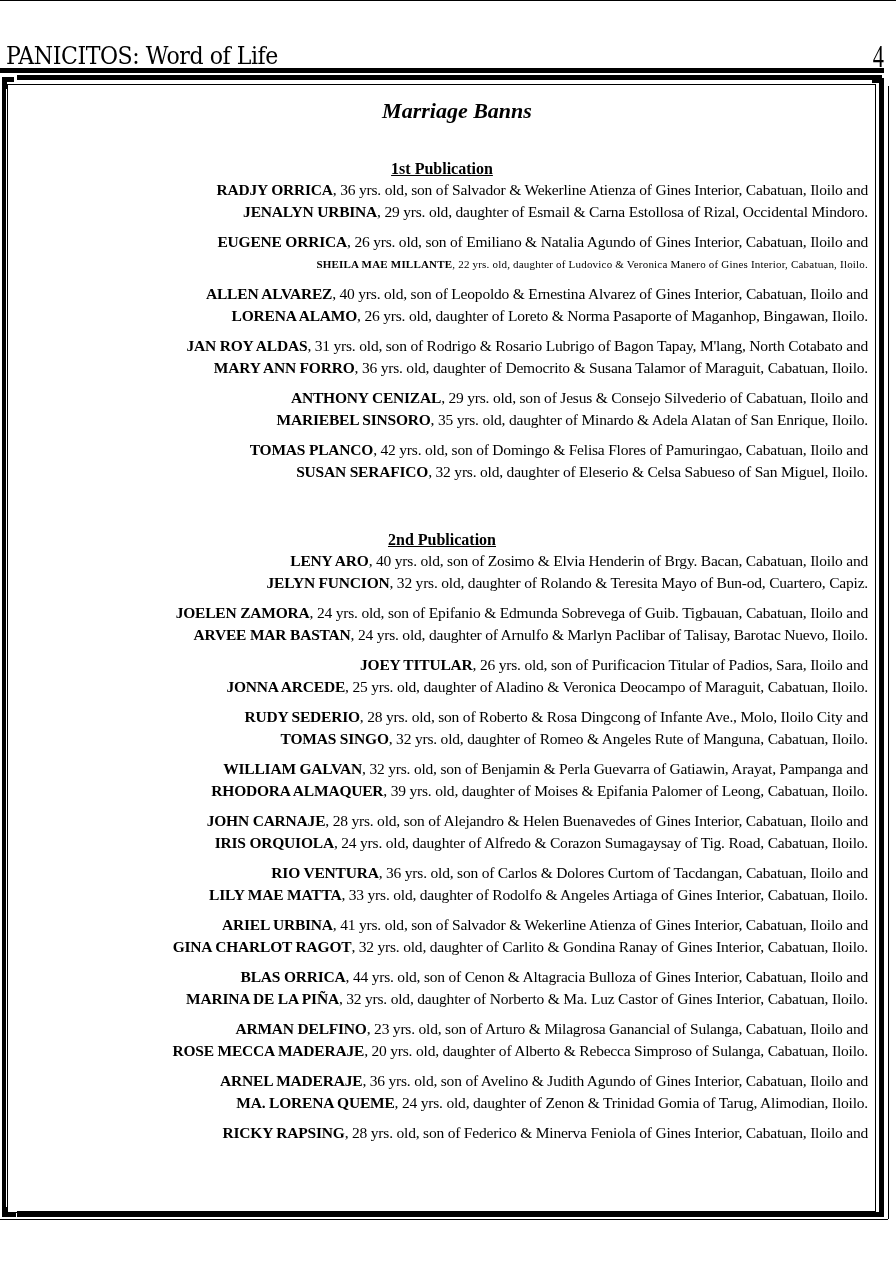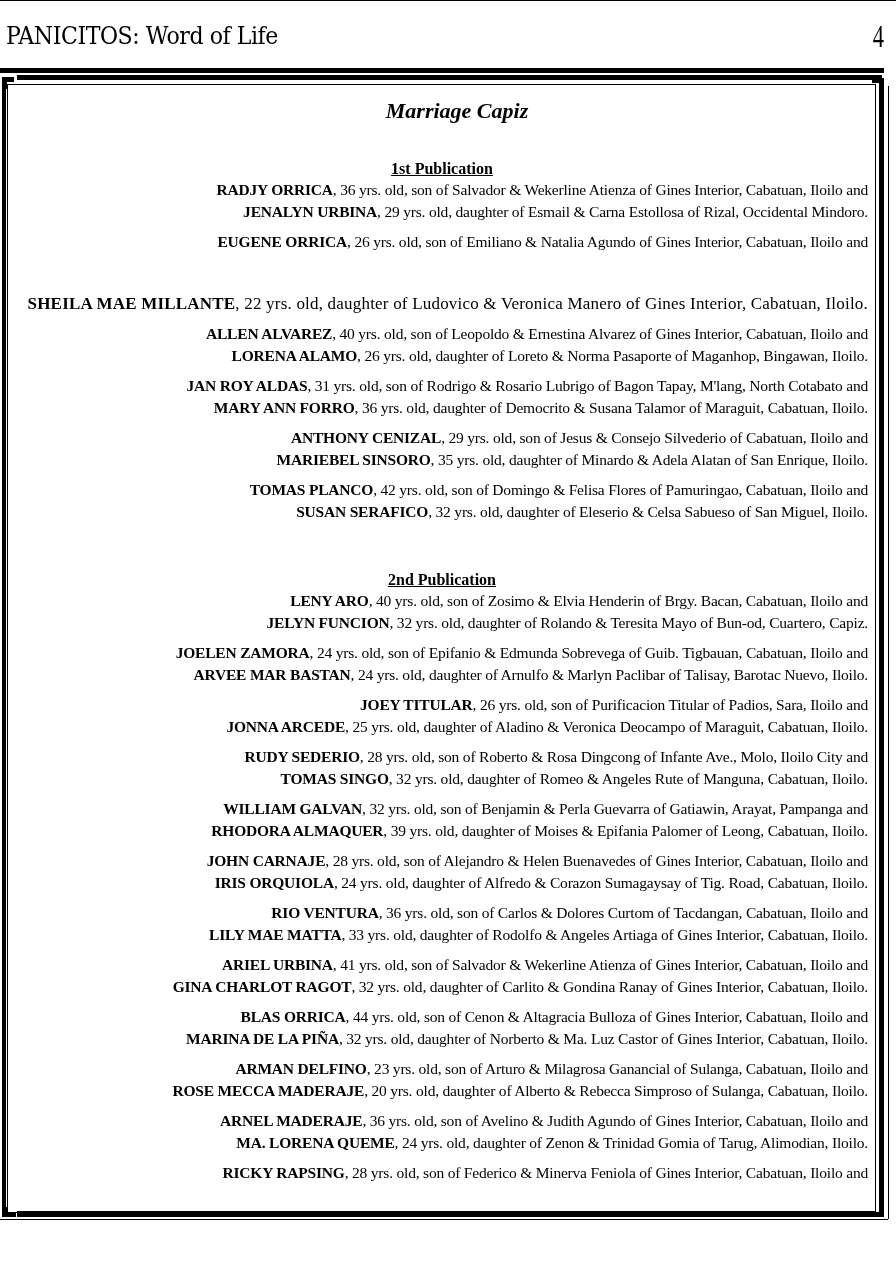--- a/index.html
+++ b/index.html
@@ -16,21 +16,21 @@
     color: #000;
   }
   .top-rule {
     position: absolute;
     left: 0; right: 0; top: 0;
     height: 1px;
     background: #000;
   }
   .header {
     position: absolute;
-    left: 6px; right: 12px; top: 20px;
+    left: 6px; right: 12px; top: 40px;
     height: 34px;
   }
   .header-title {
     position: absolute;
     left: 0; top: 2px;
     font-family: "DejaVu Serif", "Liberation Serif", serif;
     font-size: 24px;
     letter-spacing: -0.5px;
     transform: scaleX(0.92);
     transform-origin: left center;
@@ -150,21 +150,21 @@
   }
   .entry {
     font-size: 15.5px;
     line-height: 22px;
     margin: 0 0 8px 0;
     white-space: nowrap;
     letter-spacing: -0.2px;
   }
   .entry .line { display: block; text-align: right; }
   .entry .name { font-weight: bold; }
-  .entry .line.small { font-size: 17px; letter-spacing: 0.2px; margin-top: 40px; }
+  .entry .line.small { font-size: 11px; letter-spacing: 0.2px; }
   .section-gap { height: 38px; }
   .entry.gap-extra { margin-top: 0; }
 </style>
 </head>
 <body>
 
 <div class="top-rule"></div>
 
 <div class="header">
   <span class="header-title">PANICITOS: Word of Life</span>
@@ -178,21 +178,21 @@
 <div class="frame-right-thick"></div>
 <div class="frame-right-thin"></div>
 <div class="frame-bottom-thin"></div>
 <div class="frame-bottom-thick"></div>
 <div class="corner-tl"></div>
 <div class="corner-tr"></div>
 <div class="corner-bl"></div>
 <div class="corner-br"></div>
 
 <div class="content">
-  <h1 class="doc-title">Marriage Capiz</h1>
+  <h1 class="doc-title">Marriage Banns</h1>
   <div id="sections">
       <section>
         <h2 class="section-heading">1st Publication</h2>
         <div class="entry">
           <span class="line"><span class="name">RADJY ORRICA</span><span class="details">, 36 yrs. old, son of Salvador &amp; Wekerline Atienza of Gines Interior, Cabatuan, Iloilo and</span></span>
           <span class="line"><span class="name">JENALYN URBINA</span><span class="details">, 29 yrs. old, daughter of  Esmail &amp; Carna Estollosa of Rizal, Occidental Mindoro.</span></span>
         </div>
         <div class="entry">
           <span class="line"><span class="name">EUGENE ORRICA</span><span class="details">, 26 yrs. old, son of Emiliano &amp; Natalia Agundo of Gines Interior, Cabatuan, Iloilo and</span></span>
           <span class="line small"><span class="name">SHEILA MAE MILLANTE</span><span class="details">, 22 yrs. old, daughter of Ludovico &amp; Veronica Manero of Gines Interior, Cabatuan, Iloilo.</span></span>

